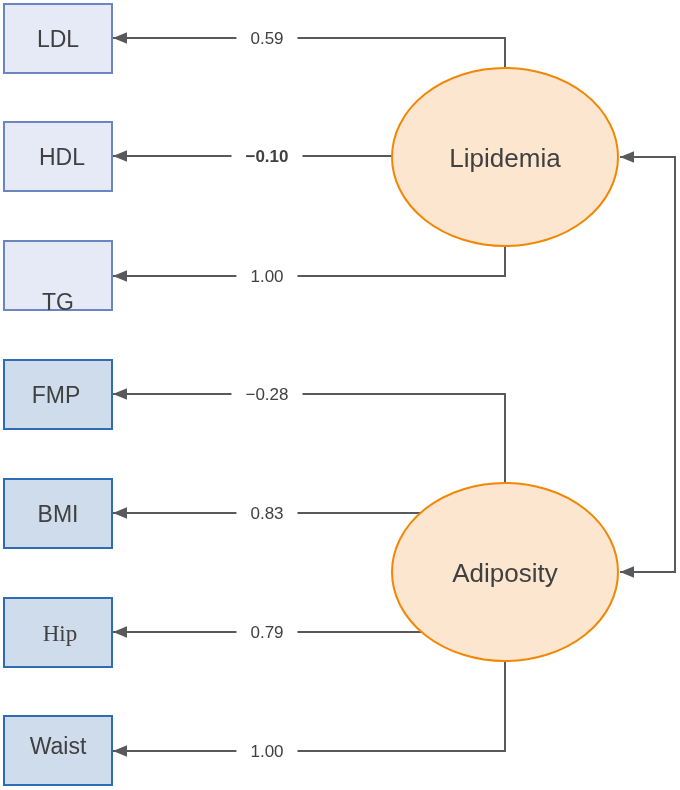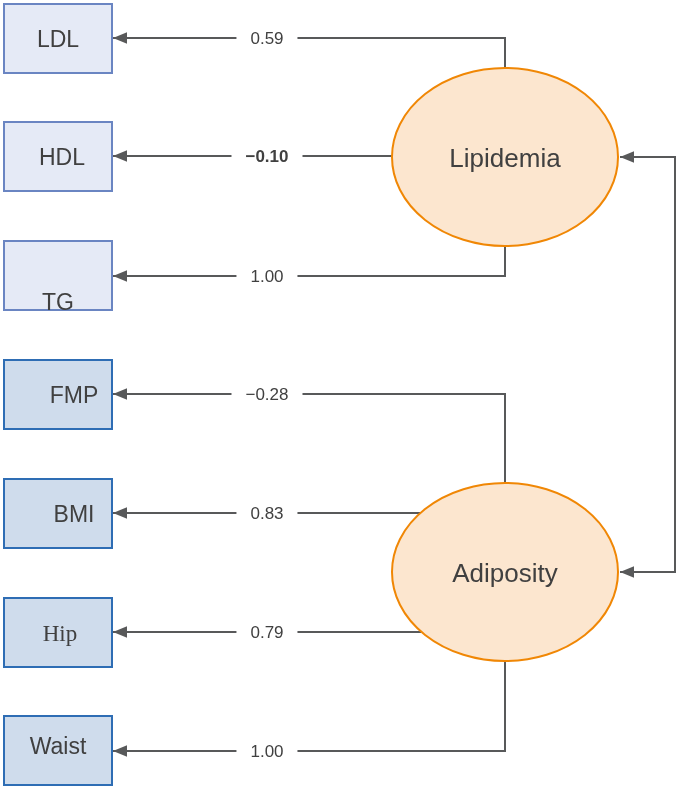--- a/index.html
+++ b/index.html
@@ -50,22 +50,22 @@
     <rect class="rect-adip" x="4" y="598" width="108" height="69"></rect>
     <rect class="rect-adip" x="4" y="716" width="108" height="69"></rect>
 
     <ellipse class="latent-ellipse" cx="505" cy="157" rx="113" ry="89"></ellipse>
     <ellipse class="latent-ellipse" cx="505" cy="572" rx="113" ry="89"></ellipse>
   </svg>
 
   <div class="lbl box-label" style="left:58px;top:39px;">LDL</div>
   <div class="lbl box-label" style="left:62px;top:157px;">HDL</div>
   <div class="lbl box-label" style="left:58px;top:276px;margin-top:26px;">TG</div>
-  <div class="lbl box-label" style="left:74px;top:395px;">FMP</div>
-  <div class="lbl box-label" style="left:58px;top:514px;margin-left:16px;">BMI</div>
+  <div class="lbl box-label" style="left:56px;top:395px;">FMP</div>
+  <div class="lbl box-label" style="left:58px;top:514px;">BMI</div>
   <div class="lbl box-label" style="left:60px;top:633px;font-family:Liberation Serif, serif;">Hip</div>
   <div class="lbl box-label" style="left:58px;top:746px;">Waist</div>
 
   <div class="lbl loading-label" style="left:267px;top:38px;">0.59</div>
   <div class="lbl loading-label" style="left:267px;top:156px;font-weight:bold;">−0.10</div>
   <div class="lbl loading-label" style="left:267px;top:276px;">1.00</div>
   <div class="lbl loading-label" style="left:267px;top:394px;">−0.28</div>
   <div class="lbl loading-label" style="left:267px;top:513px;">0.83</div>
   <div class="lbl loading-label" style="left:267px;top:632px;">0.79</div>
   <div class="lbl loading-label" style="left:267px;top:751px;">1.00</div>

